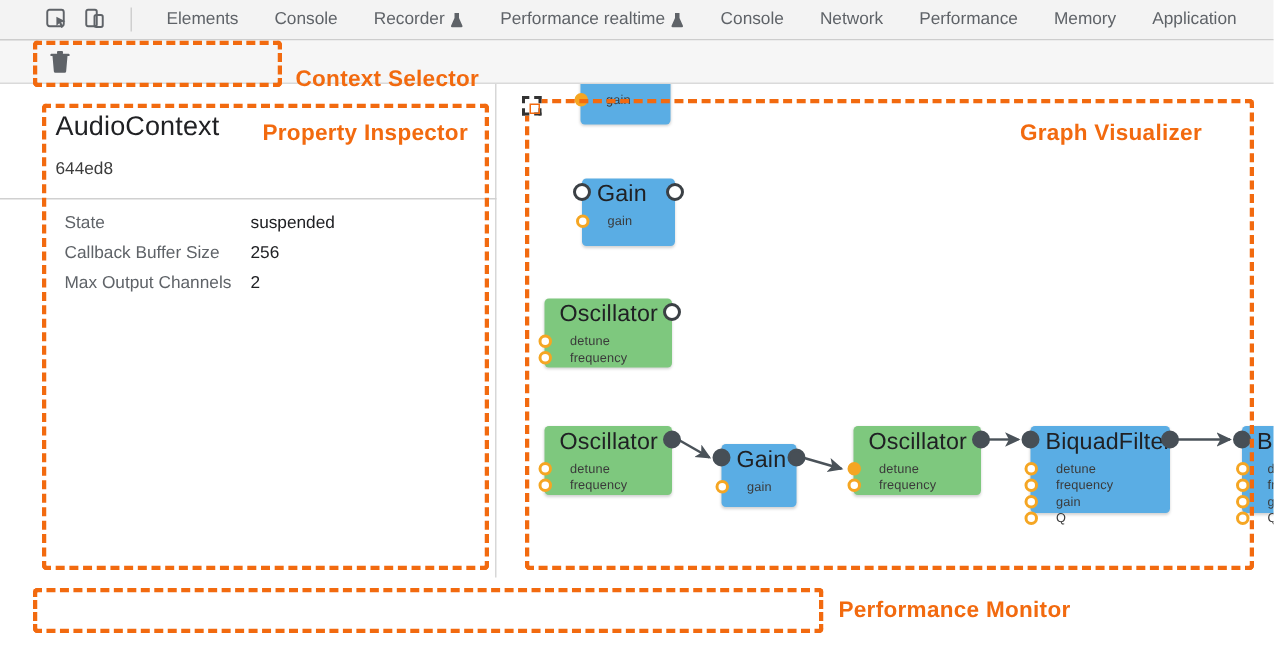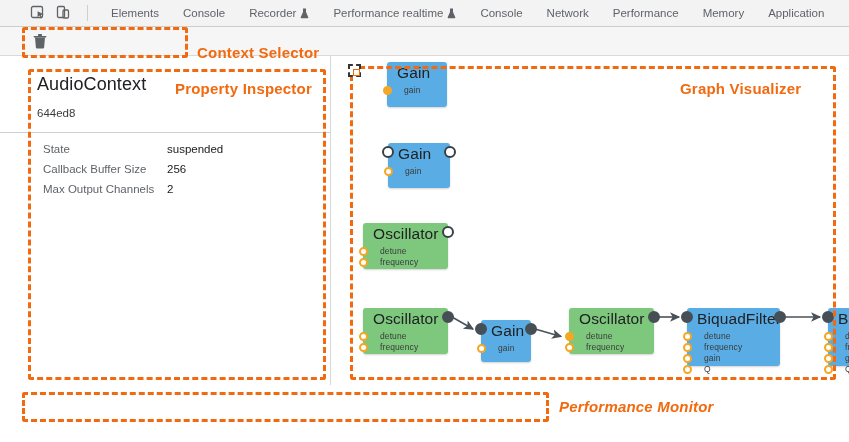--- a/index.html
+++ b/index.html
@@ -73,21 +73,21 @@
   .proptable{position:absolute;left:43px;top:87px;}
   .prow{display:flex;height:20px;font-size:11.5px;}
   .pkey{width:124px;color:#5f6368;}
   .pval{color:#202124;}
 
   
   .graphpane{
     position:absolute;left:332px;top:56px;right:0;bottom:57px;
     background:#ffffff;overflow:hidden;
   }
-  .graph-inner{position:absolute;left:0;top:0;width:517px;height:329px;margin-top:24px;}
+  .graph-inner{position:absolute;left:0;top:0;width:517px;height:329px;}
 
   
   .node{
     position:absolute;border-radius:3px;
     box-shadow:0 1px 2px rgba(0,0,0,0.18);
     box-sizing:border-box;
   }
   .node.osc{background:#7ec87e;}
   .node.gain{background:#5aade4;}
   .node.biquad{background:#5aade4;}
@@ -325,15 +325,15 @@
   <div class="anno-label" style="left:197px;top:44px;">Context Selector</div>
 
   <div class="anno-box" style="left:28px;top:69px;width:298px;height:311px;"></div>
   <div class="anno-label" style="left:175px;top:80px;">Property Inspector</div>
 
   <div class="anno-box" style="left:350px;top:66px;width:486px;height:314px;"></div>
   <div class="resize-handle" style="left:348px;top:64px;"></div>
   <div class="anno-label" style="left:680px;top:80px;">Graph Visualizer</div>
 
   <div class="anno-box" style="left:22px;top:392px;width:527px;height:30px;"></div>
-  <div class="anno-label" style="left:559px;top:398px;font-style:italic;">Performance Monitor</div>
+  <div class="anno-label" style="left:559px;top:398px;">Performance Monitor</div>
 
 </div>
 
 </body></html>

